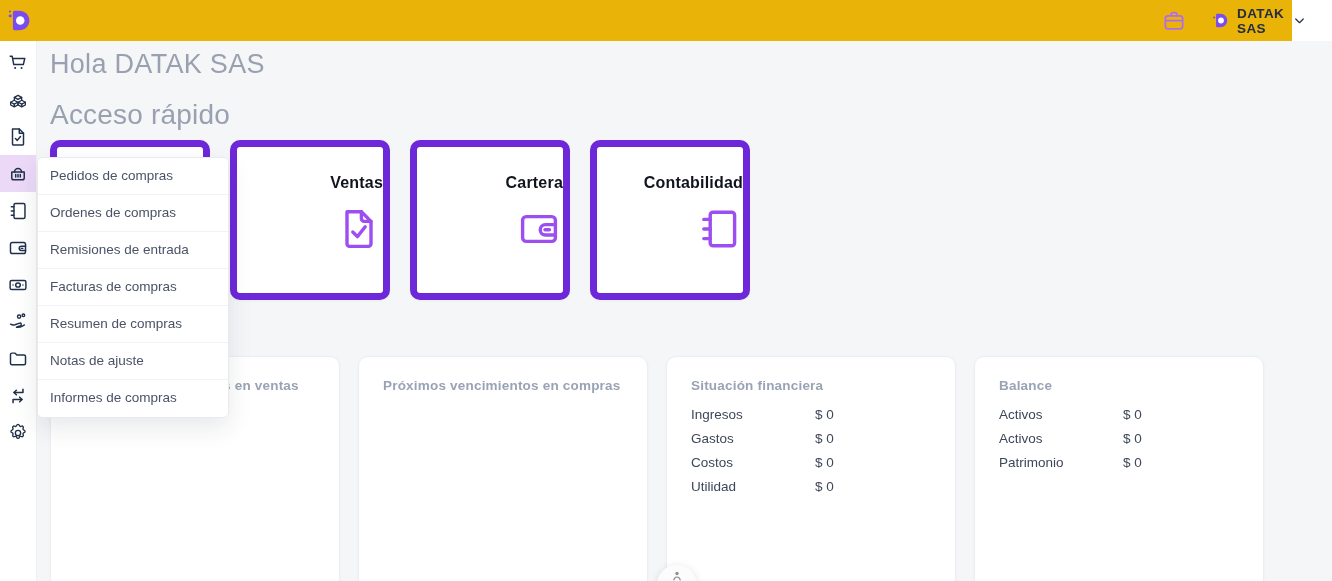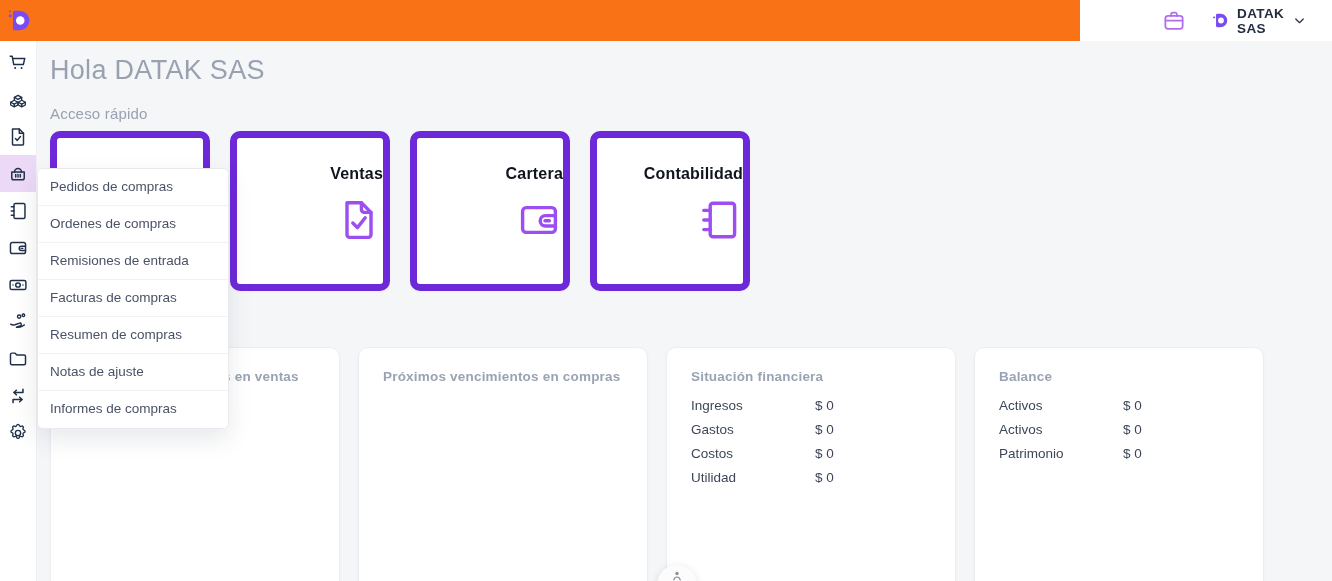--- a/index.html
+++ b/index.html
@@ -4,58 +4,58 @@
 <style>
   * { box-sizing: border-box; }
   html,body { margin:0; padding:0; }
   body {
     width:1332px; height:581px; overflow:hidden; position:relative;
     background:#ffffff; font-family:"Liberation Sans", sans-serif;
     -webkit-font-smoothing:antialiased;
   }
 
   
-  .topbar { position:absolute; top:0; left:0; width:1080px; height:41px; background:#f97316; z-index:30; }
+  .topbar { position:absolute; top:0; left:0; width:1292px; height:41px; background:#eab308; z-index:30; }
   .logo { position:absolute; left:7px; top:8px; width:25px; height:25px; cursor:pointer; }
   .briefcase-btn { position:absolute; left:1161px; top:8px; width:26px; height:26px; color:#b06cf0; cursor:pointer; }
   .account { position:absolute; left:1212px; top:0; height:41px; display:flex; align-items:center; gap:8px; cursor:pointer; }
   .account .name { font-size:13.5px; font-weight:600; color:#232d42; letter-spacing:.4px; }
   .account .chev { color:#2a3447; display:flex; }
 
   
   .sidebar { position:absolute; left:0; top:41px; width:37px; height:540px; background:#fff;
              border-right:1px solid #eef0f3; z-index:20; padding-top:3px; }
   .side-item { width:36px; height:37px; display:flex; align-items:center; justify-content:center;
                color:#20304a; cursor:pointer; }
   .side-item.active { background:#ecd9f8; }
 
   
   .main { position:absolute; left:37px; top:41px; width:1295px; height:540px;
           background:#f5f6f8; overflow:hidden; padding-left:13px; }
-  .greeting { margin:14px 0 0; font-size:27px; font-weight:500; color:#99a1b1; letter-spacing:.3px; }
-  .quick-title { margin:19px 0 0; font-size:15px; font-weight:500; color:#99a1b1; letter-spacing:.2px; }
+  .greeting { margin:8px 0 0; font-size:27px; font-weight:500; color:#99a1b1; letter-spacing:.3px; }
+  .quick-title { margin:19px 0 0; font-size:28px; font-weight:500; color:#99a1b1; letter-spacing:.2px; }
 
   .quick-row { display:flex; gap:20px; margin-top:9px; }
   .quick-card { width:160px; height:160px; background:#fff; border:7px solid #6d28d9; border-radius:10px;
                 box-shadow:0 1px 3px rgba(25,35,60,.04); display:flex; flex-direction:column;
                 align-items:flex-end; padding-top:27px; cursor:pointer; }
   .quick-card .qlabel { font-size:16px; font-weight:700; color:#10141f; letter-spacing:.2px; }
   .quick-card .qicon { margin-top:13px; color:#9c4ef0; }
 
   .dash-row { display:flex; gap:18px; margin-top:56px; }
   .dash-card { width:290px; height:260px; background:#fff; border:1px solid #eceef2; border-radius:10px;
                box-shadow:0 1px 3px rgba(25,35,60,.04); padding:21px 24px; }
   .dash-title { font-size:13.5px; font-weight:700; color:#9aa3b4; letter-spacing:.2px; }
   .dash-rows { margin-top:9px; }
   .dash-line { display:flex; align-items:center; height:24px; font-size:13.5px; color:#3d4759; }
   .dash-line .lbl { width:124px; }
   .dash-line .val { }
 
   
-  .dropdown { position:absolute; left:37px; top:168px; width:192px; background:#fff;
+  .dropdown { position:absolute; left:37px; top:157px; width:192px; background:#fff;
               border:1px solid #e8eaef; border-radius:6px; overflow:hidden; z-index:40;
               box-shadow:0 10px 24px rgba(25,35,60,.10); }
   .dropdown-item { height:37px; line-height:36px; padding-left:12px; font-size:13.5px; color:#4a5266;
                    border-bottom:1px solid #f0f2f5; background:#fff; cursor:pointer; white-space:nowrap; }
   .dropdown-item:last-child { border-bottom:none;padding-left:12px; }
 
   
   .fab { position:absolute; left:657px; top:565px; width:40px; height:40px; border-radius:50%;
          background:#fcfcfd; box-shadow:0 2px 8px rgba(0,0,0,.13); z-index:25;
          display:flex; justify-content:center; padding-top:5px; cursor:pointer; }

